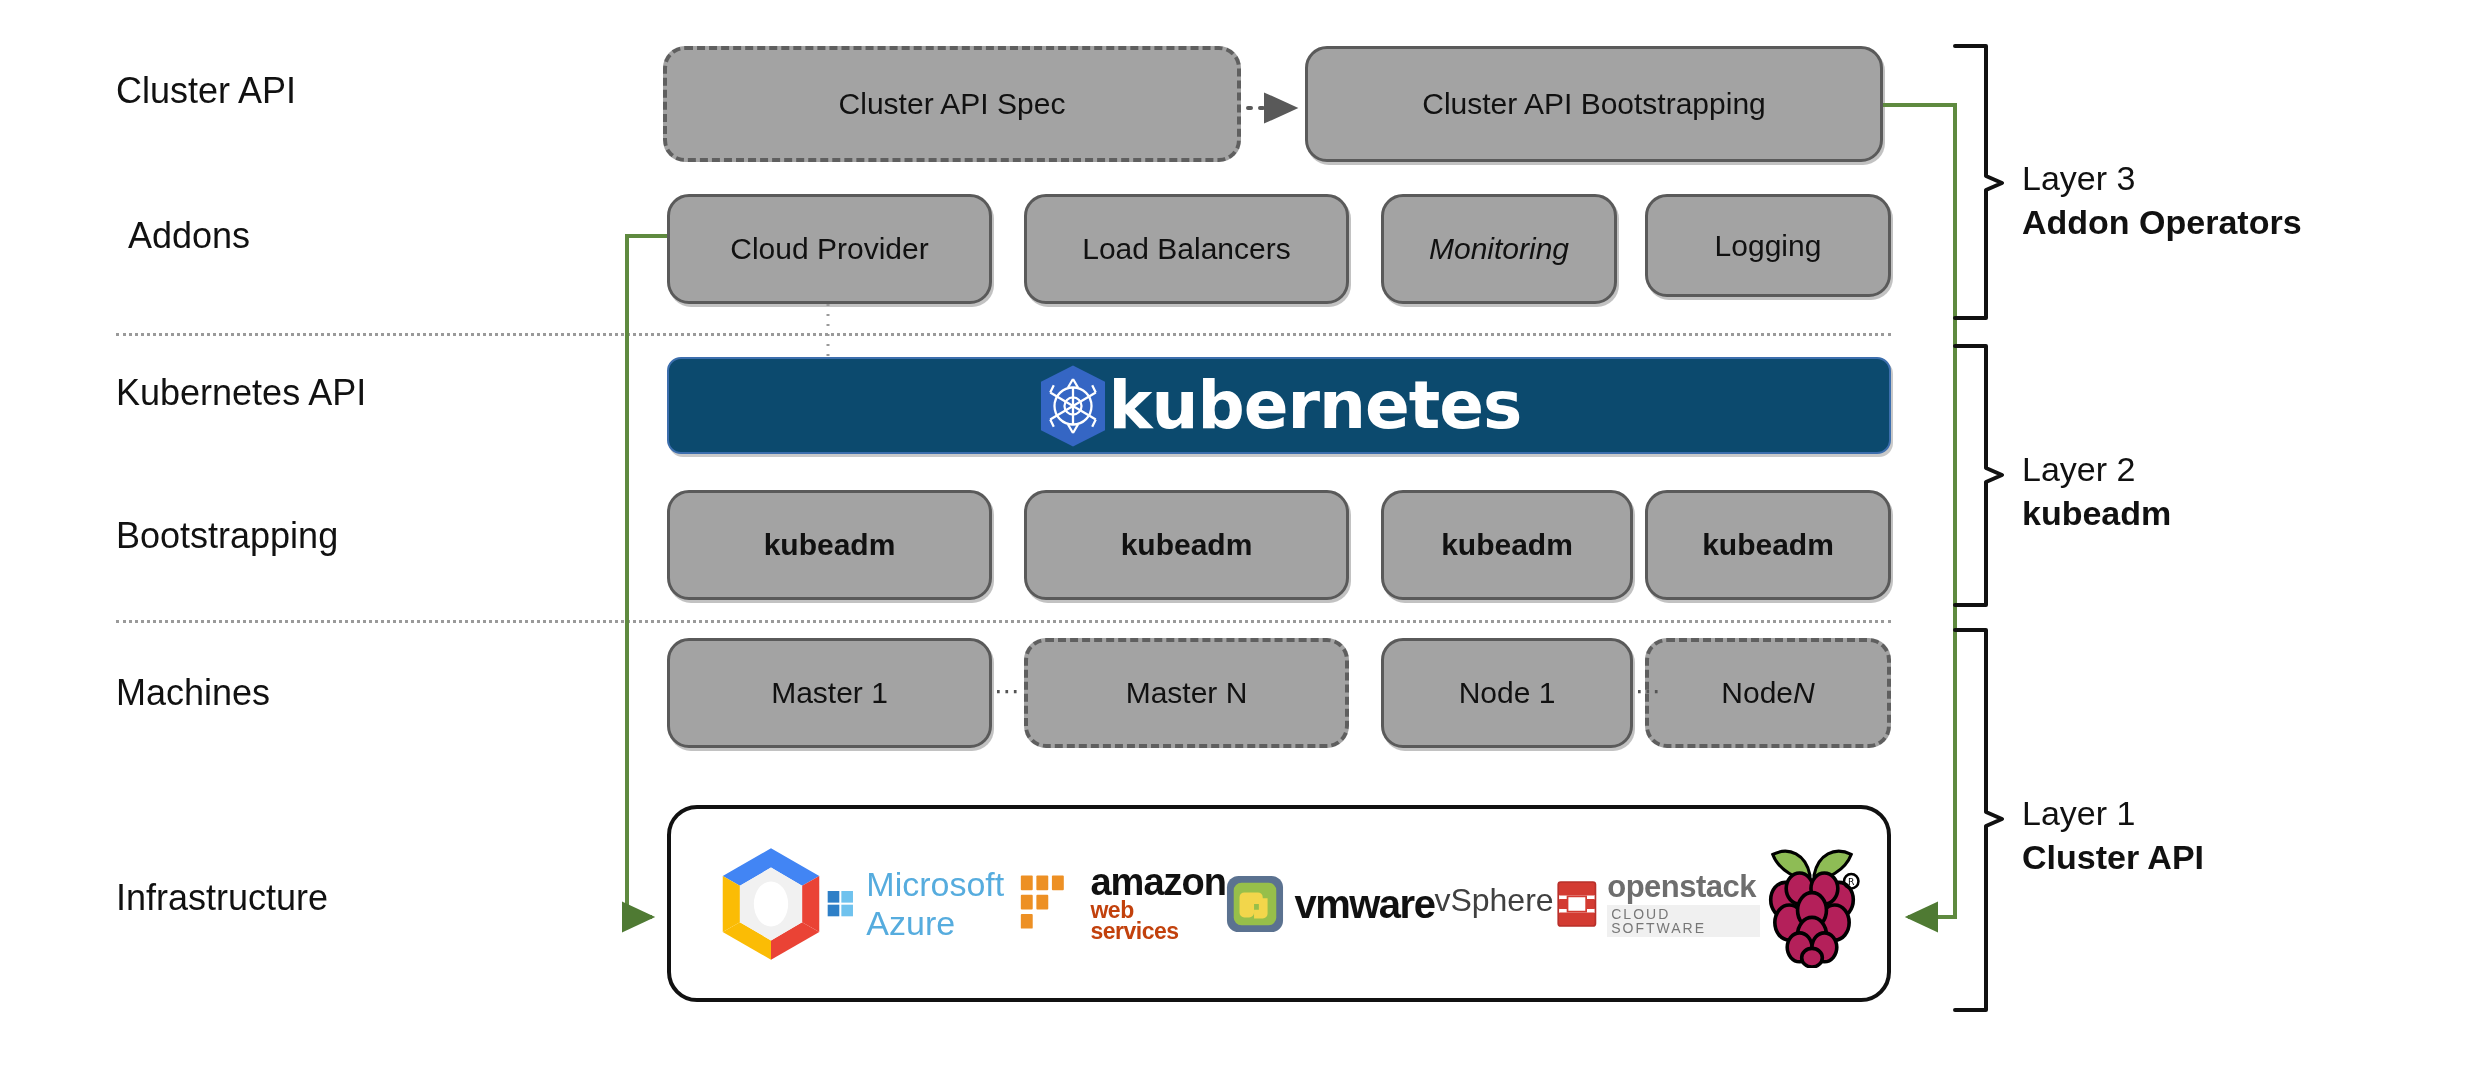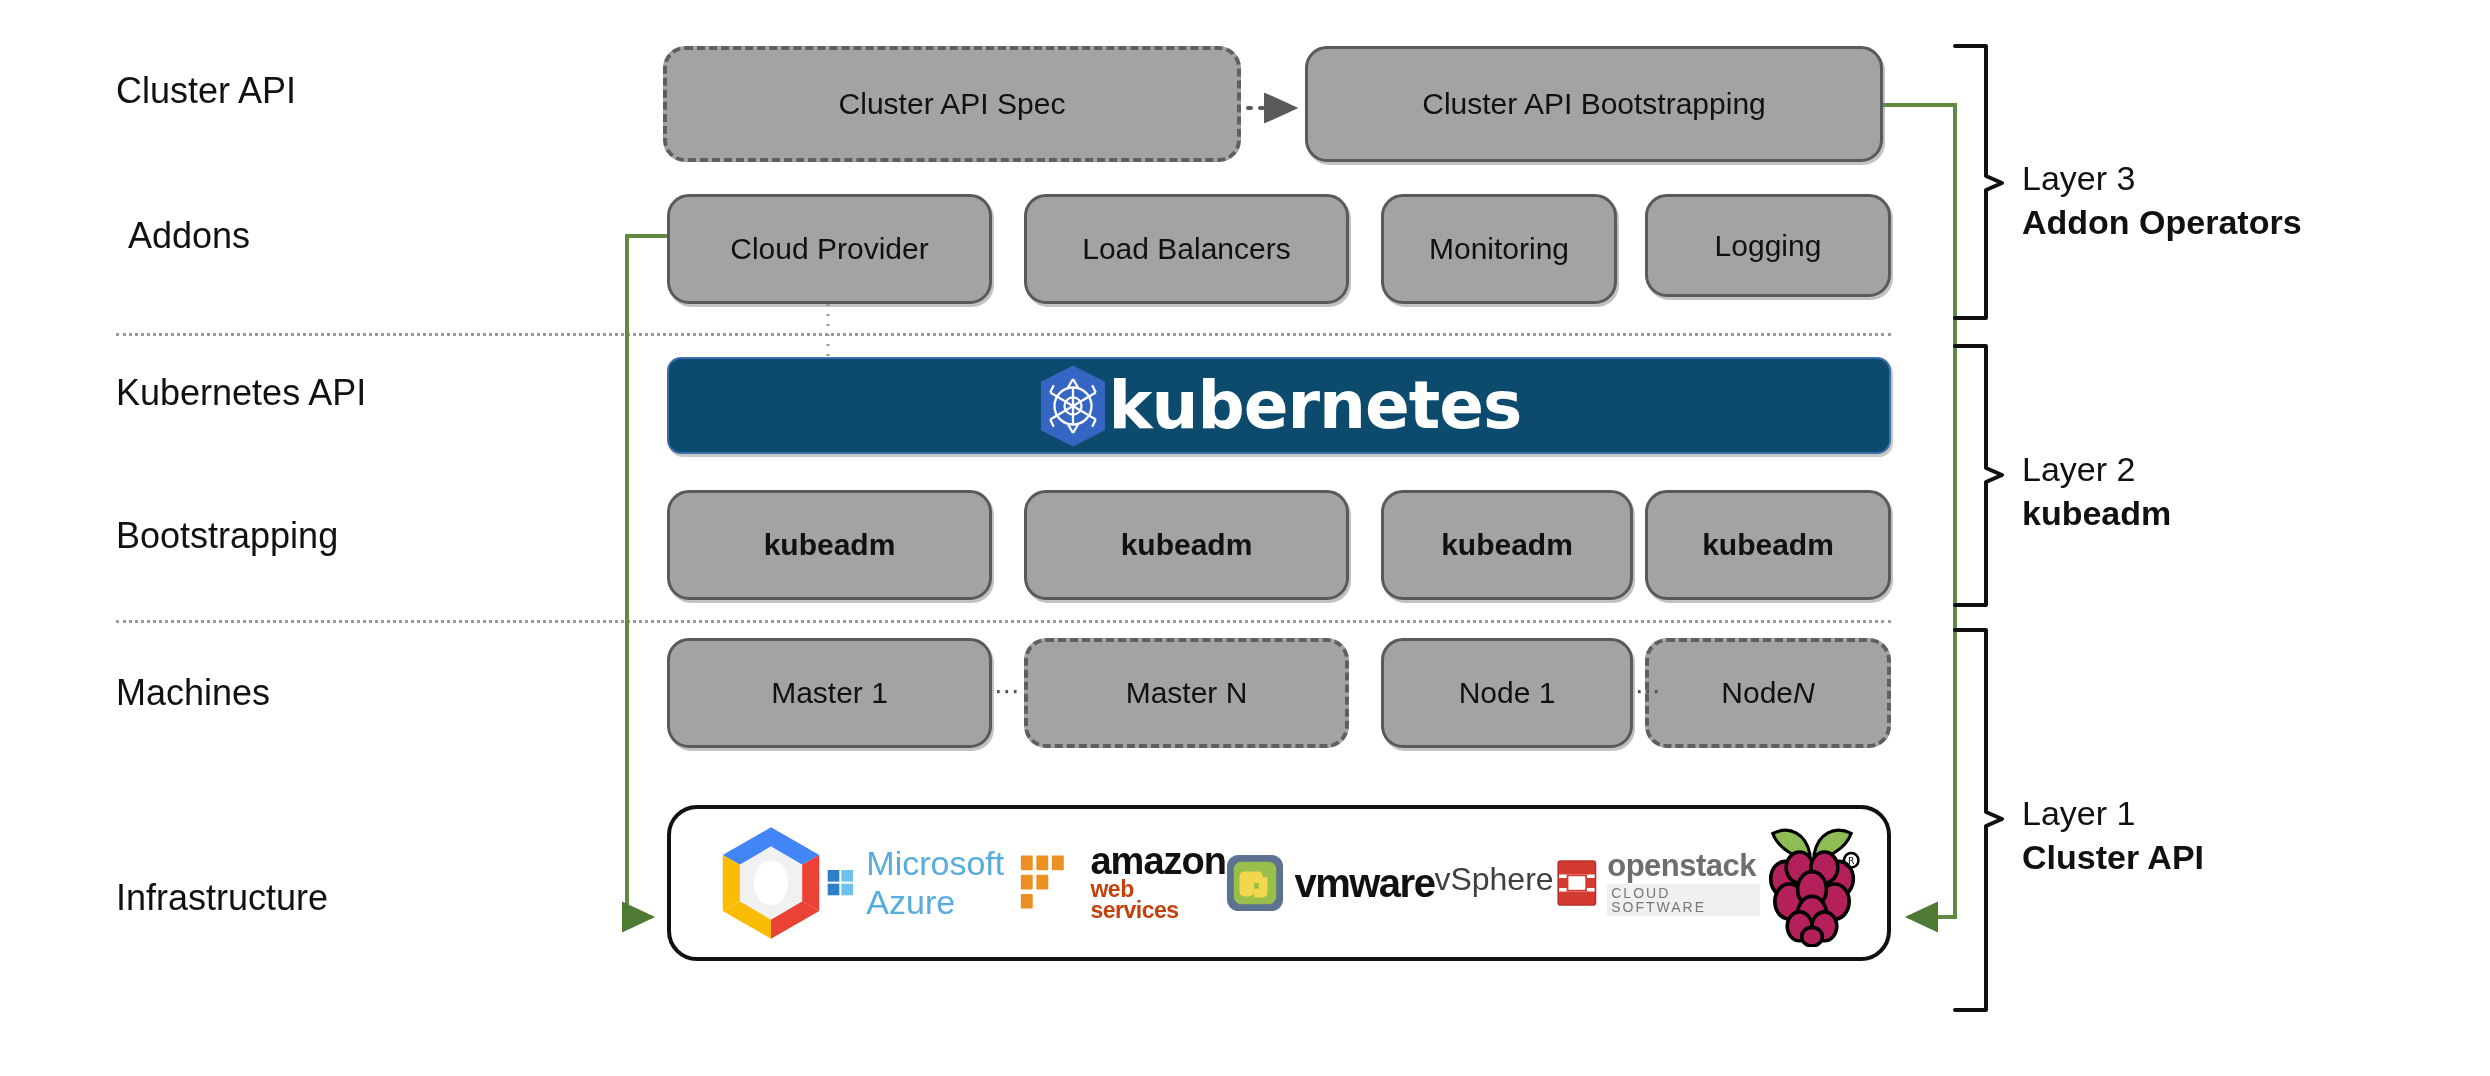--- a/index.html
+++ b/index.html
@@ -67,21 +67,21 @@
   <div class="box shadow" style="left:1305px;top:46px;width:578px;height:116px;">
     <span>Cluster API Bootstrapping</span>
   </div>
 
   <div class="box shadow" style="left:667px;top:194px;width:325px;height:110px;">
     <span>Cloud Provider</span>
   </div>
   <div class="box shadow" style="left:1024px;top:194px;width:325px;height:110px;">
     <span>Load Balancers</span>
   </div>
-  <div class="box shadow" style="left:1381px;top:194px;width:236px;height:110px;">
+  <div class="box shadow" style="left:1381px;top:194px;width:236px;height:110px;font-style:italic;">
     <span>Monitoring</span>
   </div>
   <div class="box shadow" style="left:1645px;top:194px;width:246px;height:103px;">
     <span>Logging</span>
   </div>
 
   <div class="k8s" style="left:667px;top:357px;width:1224px;height:97px;">
     <span class="logo" style="width:72px;height:84px;">
       <svg viewBox="0 0 100 118" width="72" height="84" aria-hidden="true">
         <path d="M50 2 L95 25 L95 93 L50 116 L5 93 L5 25 Z" fill="#3566c4"></path>
@@ -124,21 +124,21 @@
     <span>Node 1</span>
   </div>
   <div class="box dashed" style="left:1645px;top:638px;width:246px;height:110px;">
     <span>Node </span>
       <span class="ital">N</span>
   </div>
 
   <div style="position:absolute;left:993px;top:676px;width:30px;text-align:center;font-size:26px;color:#555;letter-spacing:2px;">⋯</div>
   <div style="position:absolute;left:1634px;top:676px;width:30px;text-align:center;font-size:26px;color:#555;letter-spacing:2px;">⋯</div>
 
-  <div class="infra" style="left:667px;top:805px;width:1224px;height:156px;padding:0 44px;">
+  <div class="infra" style="left:667px;top:805px;width:1224px;height:197px;padding:0 44px;">
 
     <span class="logo" style="width:112px;height:118px;">
       <svg viewBox="0 0 100 110" width="112" height="118" aria-hidden="true">
         <path d="M50 3 L95 29 L95 81 L50 107 L5 81 L5 29 Z" fill="#ffffff"></path>
         <path d="M50 3 L95 29 L79 38 L50 21 L21 38 L5 29 Z" fill="#4285f4"></path>
         <path d="M95 29 L95 81 L79 72 L79 38 Z" fill="#ea4335"></path>
         <path d="M95 81 L50 107 L50 89 L79 72 Z" fill="#ea4335"></path>
         <path d="M50 107 L5 81 L21 72 L50 89 Z" fill="#fbbc05"></path>
         <path d="M5 81 L5 29 L21 38 L21 72 Z" fill="#fbbc05"></path>
         <path d="M21 38 L50 21 L79 38 L79 72 L50 89 L21 72 Z" fill="#f1f1f1"></path>

